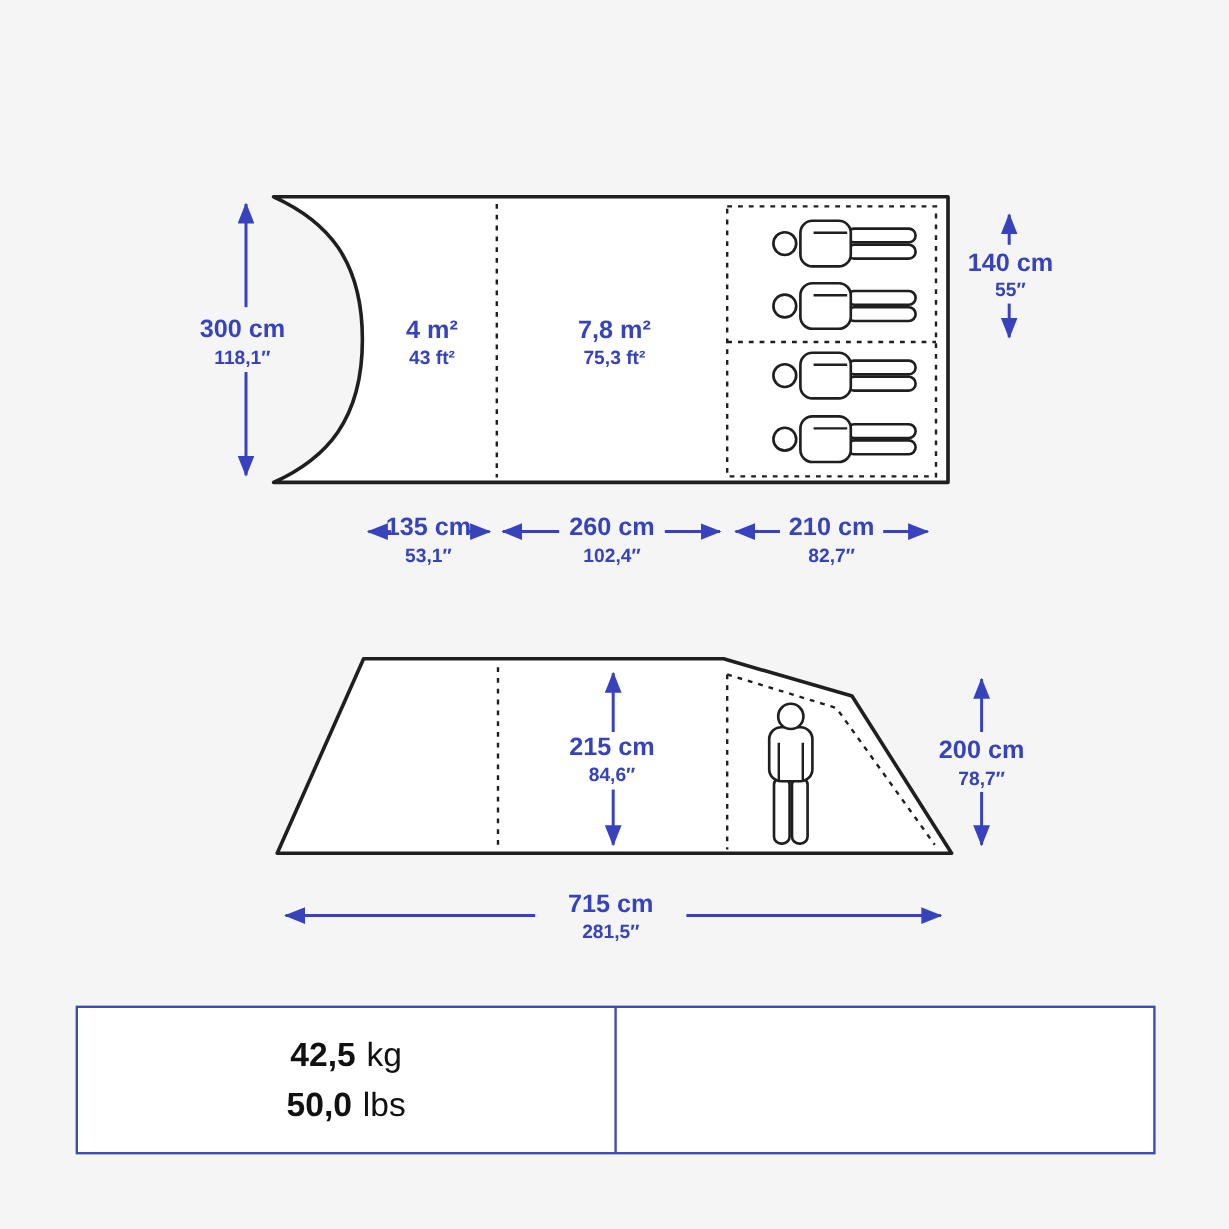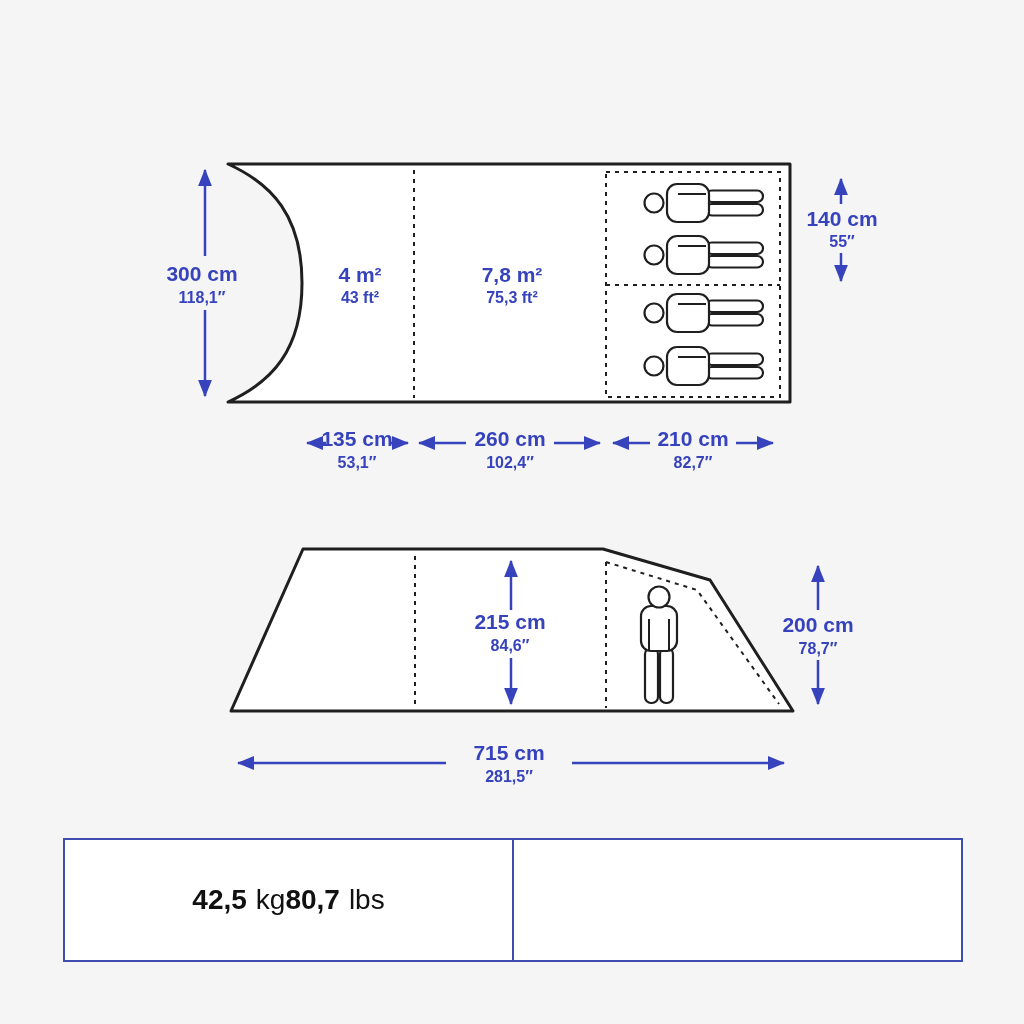--- a/index.html
+++ b/index.html
@@ -17,21 +17,21 @@
 
   text{fill:var(--accent,#3643bc);text-anchor:middle;
        font-family:"Liberation Sans",sans-serif;font-weight:700}
   .dim-main{font-size:21px}
   .dim-sub{font-size:16px}
 
   
   .spec-table{position:absolute;left:63px;top:838px;width:900px;height:124px;
               background:#fff;border:2px solid var(--table_border,#3f4cb0);
               display:flex;box-sizing:border-box}
-  .cell{flex:1;display:flex;flex-direction:row;align-items:center;justify-content:center;
+  .cell{flex:1;display:flex;flex-direction:column;align-items:center;justify-content:center;
         color:var(--ink,#111);font-size:28px;line-height:42px}
   .cell + .cell{border-left:2px solid var(--table_border,#3f4cb0)}
   .row{white-space:nowrap}
   .v{font-weight:700}
   .u{font-weight:400;margin-left:9px}
 </style>
 </head>
 <body>
 
 <div class="canvas">
@@ -140,20 +140,20 @@
       <text class="dim-sub" x="509" y="782">281,5″</text>
     </g>
   </svg>
 
   <div class="spec-table">
     <div class="cell">
       <div class="row">
         <span class="v">42,5</span><span class="u">kg</span>
       </div>
       <div class="row">
-        <span class="v">80,7</span><span class="u">lbs</span>
+        <span class="v">50,0</span><span class="u">lbs</span>
       </div>
     </div>
     <div class="cell">
     </div>
   </div>
 
 </div>
 
 </body></html>

